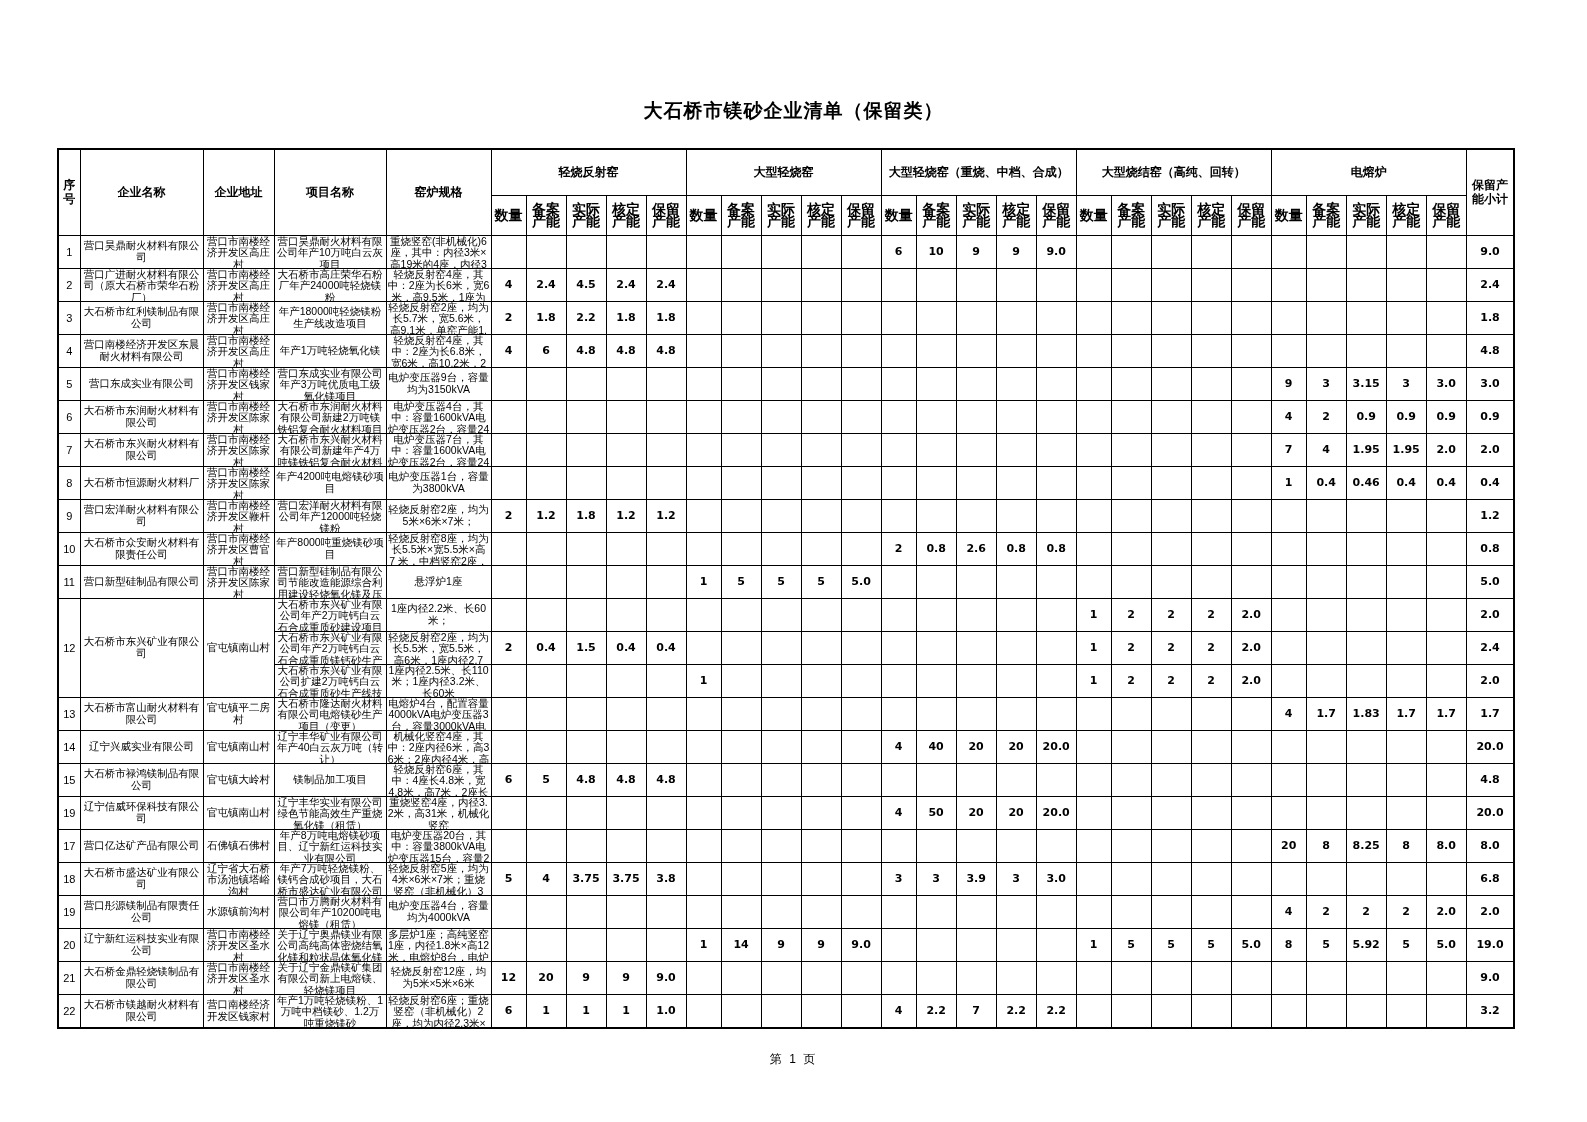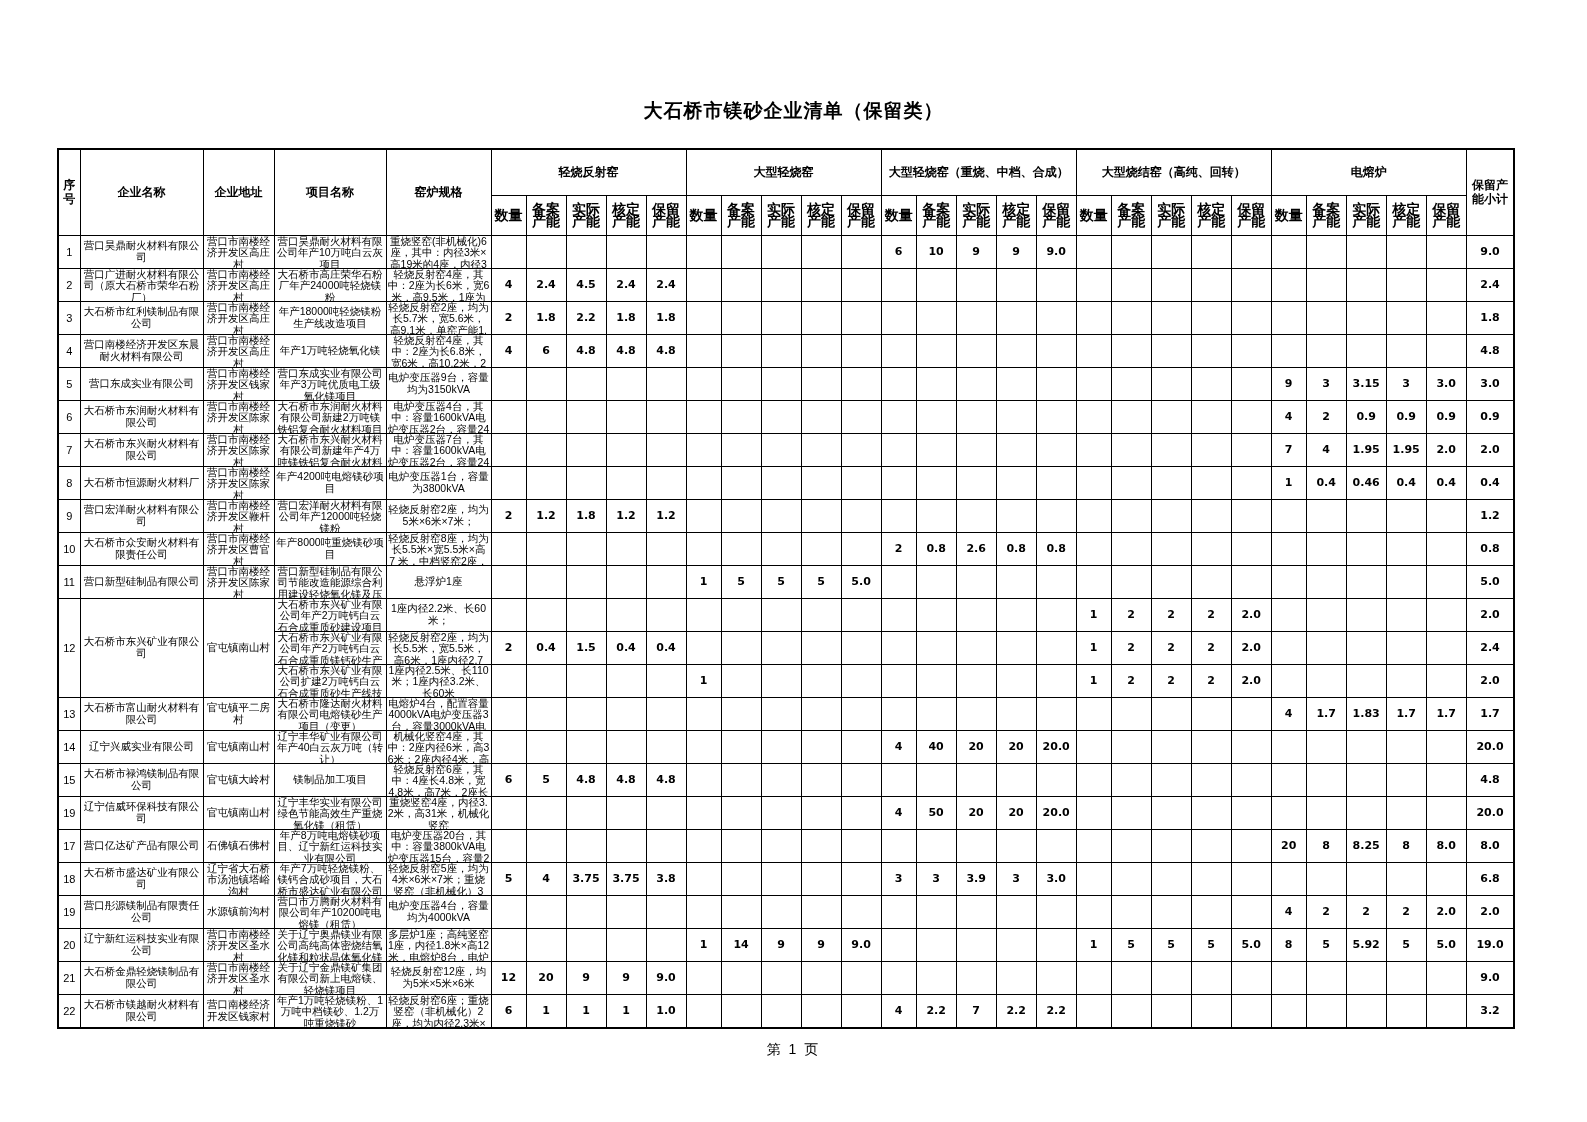--- a/index.html
+++ b/index.html
@@ -12,21 +12,21 @@
   th,td{border:1px solid #000;padding:0;text-align:center;vertical-align:middle;overflow:hidden;}
   thead tr.grp{height:46px;}
   thead tr.sub{height:40px;}
   th{font-weight:bold;font-size:12px;line-height:14px;}
   th.subh{font-size:14px;line-height:12px;padding:0 1px;}
   tbody tr{height:33px;}
   .wrap{font-size:10.5px;line-height:11.5px;max-height:32px;overflow:hidden;
         word-break:break-all;padding:0 1px;}
   .num{font-size:11px;font-weight:bold;font-family:"DejaVu Sans",sans-serif;}
   .seq{font-size:11px;font-weight:normal;}
-  .footer{text-align:center;font-size:14px;margin-top:12px;letter-spacing:2px;}
+  .footer{text-align:center;font-size:12px;margin-top:22px;letter-spacing:2px;}
 </style>
 </head>
 <body>
 
 <div class="page">
   <h1 class="title">大石桥市镁砂企业清单（保留类）</h1>
 
   <table class="main">
     <colgroup>
       <col style="width:22px">

